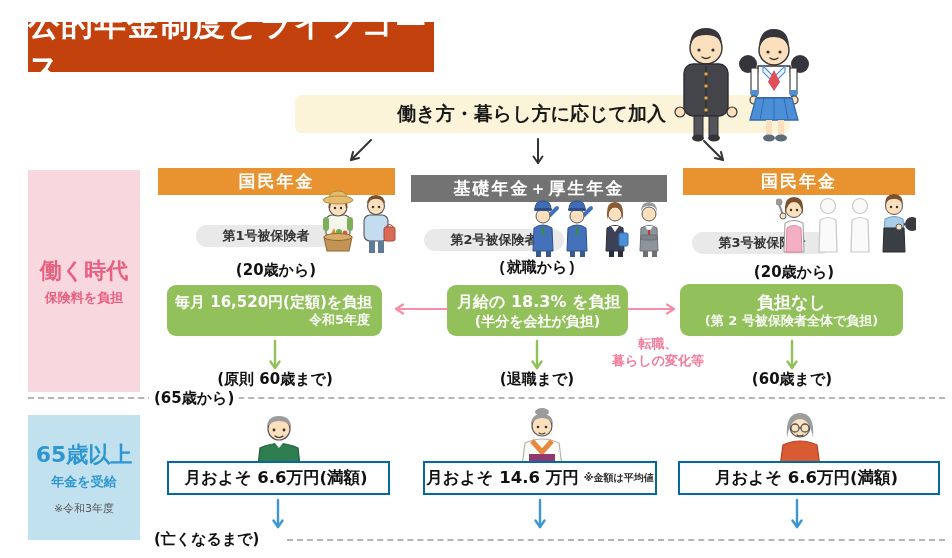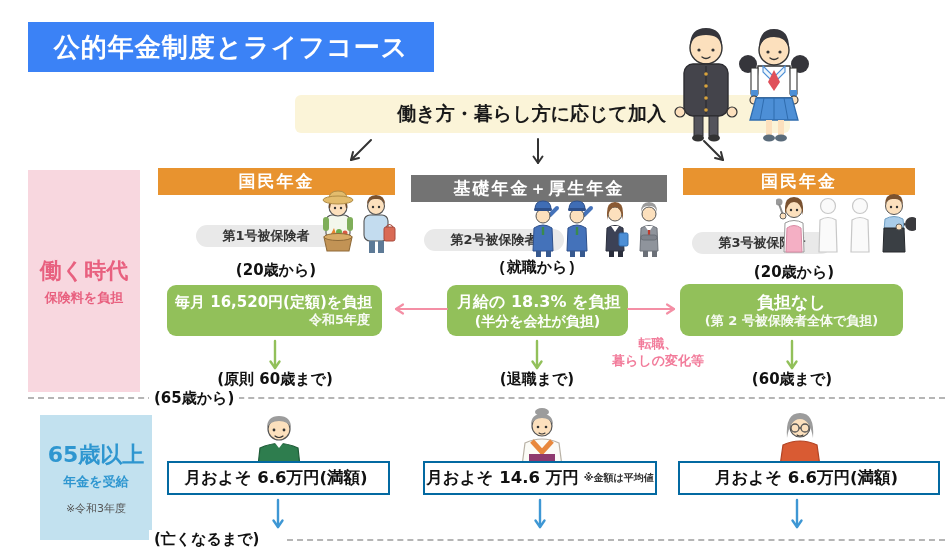--- a/index.html
+++ b/index.html
@@ -1,25 +1,25 @@
 <!DOCTYPE html>
 <html><head>
 <meta charset="utf-8">
 <style>
   html,body{margin:0;padding:0;background:#fff;}
   body{font-family:"DejaVu Sans","Liberation Sans",sans-serif;}
   .stage{position:relative;width:952px;height:558px;background:#fff;overflow:hidden;color:#1c1c1c;}
   .abs{position:absolute;box-sizing:border-box;}
-  .title{background:#3b82f6;color:#fff;font-size:26px;font-weight:bold;display:flex;align-items:center;justify-content:center;letter-spacing:1px;}
+  .title{background:#c2410c;color:#fff;font-size:32px;font-weight:bold;display:flex;align-items:center;justify-content:center;letter-spacing:1px;}
   .banner{background:#fbf4d8;border-radius:6px;font-size:19px;font-weight:bold;color:#191919;display:flex;align-items:center;justify-content:flex-end;padding-right:124px;}
   .col-header{height:27px;color:#fff;font-size:17px;font-weight:bold;display:flex;align-items:center;justify-content:center;background:#e8932f;letter-spacing:2px;}
   .col-header.yellow{background:#737373;margin-top:7px;}
   .side{display:flex;flex-direction:column;align-items:center;justify-content:center;text-align:center;}
   .side.pink{background:#f8d7df;color:#e8607f;}
-  .side.blue{background:#c2e1ef;color:#2e96d0;margin-left:12px;}
+  .side.blue{background:#c2e1ef;color:#2e96d0;}
   .side .t1{font-size:22px;font-weight:bold;}
   .side .t2{font-size:13px;font-weight:bold;margin-top:3px;}
   .side .t3{font-size:11px;color:#555;margin-top:10px;}
   .pill{background:#e9e9e9;border-radius:13px;height:22px;display:flex;align-items:center;justify-content:center;font-size:13px;font-weight:bold;color:#333;}
   .start-label,.until-label{font-size:15px;font-weight:bold;text-align:center;color:#111;white-space:nowrap;}
   .gbox{background:#92c05a;border-radius:9px;color:#fff;padding:5px 10px;display:flex;flex-direction:column;justify-content:center;}
   .g-main{display:block;text-align:center;font-weight:bold;line-height:1.3;white-space:nowrap;}
   .g-sub{display:block;text-align:center;font-size:13px;font-weight:600;opacity:.93;line-height:1.2;white-space:nowrap;}
   .gbox.sub-right .g-sub{text-align:right;padding-right:2px;}
   .g1 .g-main{font-size:15px;}

